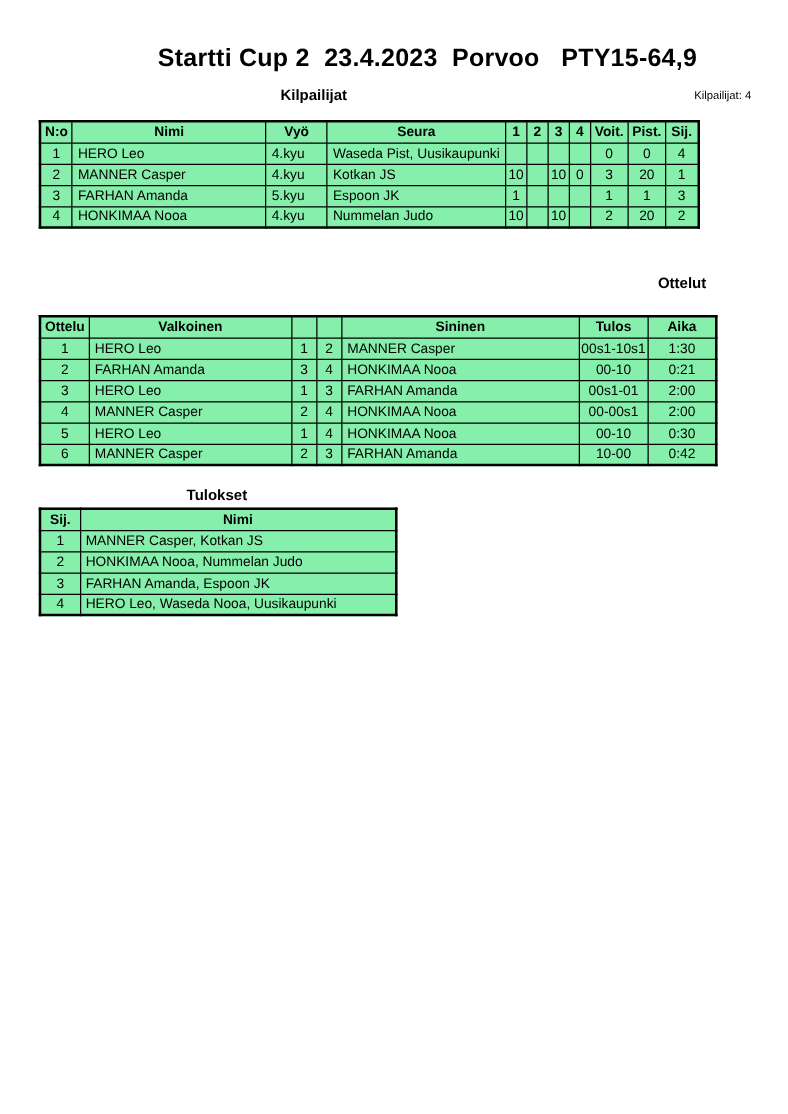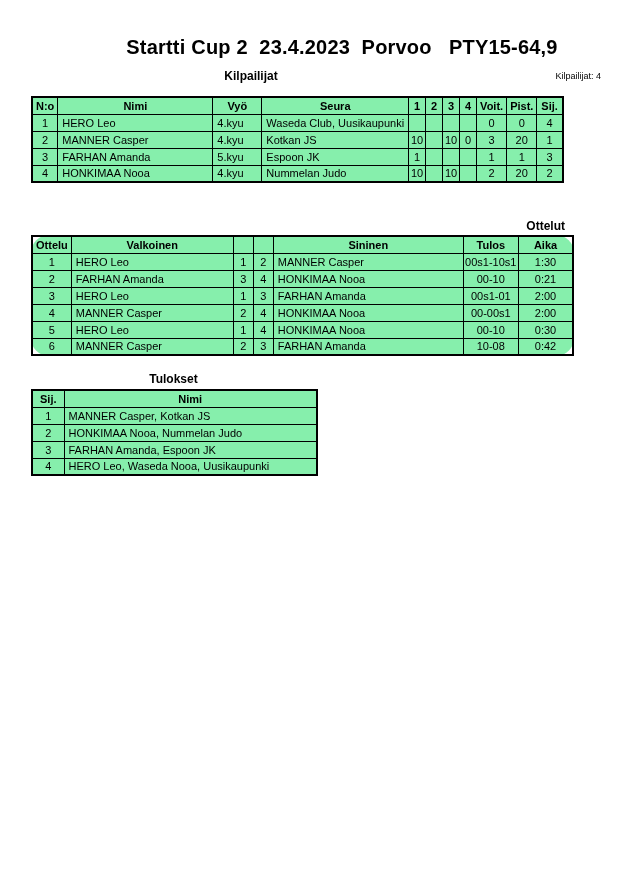--- a/index.html
+++ b/index.html
@@ -35,21 +35,21 @@
   .tulokset-title { width:285px; margin-top:16px; }
 
   table {
     border-collapse:collapse;
     table-layout:fixed;
     margin-left:31px;
     border:2px solid #000;
     background:#86efac;
   }
   .tbl-kilpailijat { margin-top:9px; }
-  .tbl-ottelut     { margin-top:2px;border-radius:18px; }
+  .tbl-ottelut     { margin-top:19px; }
   .tbl-tulokset    { margin-top:3px; }
   th, td {
     border:1px solid #000;
     font-size:11px;
     height:17px;
     padding:0 3px;
     overflow:hidden;
     white-space:nowrap;
     vertical-align:middle;
   }
@@ -94,21 +94,21 @@
       <th>3</th>
       <th>4</th>
       <th>Voit.</th>
       <th>Pist.</th>
       <th>Sij.</th>
     </tr>
     <tr>
       <td class="c">1</td>
       <td class="l">HERO Leo</td>
       <td class="l">4.kyu</td>
-      <td class="l">Waseda Club, Uusikaupunki</td>
+      <td class="l">Waseda Pist, Uusikaupunki</td>
       <td class="c"></td>
       <td class="c"></td>
       <td class="c"></td>
       <td class="c"></td>
       <td class="c">0</td>
       <td class="c">0</td>
       <td class="c">4</td>
     </tr>
     <tr>
       <td class="c">2</td>
@@ -218,21 +218,21 @@
       <td class="l">HONKIMAA Nooa</td>
       <td class="c">00-10</td>
       <td class="c">0:30</td>
     </tr>
     <tr>
       <td class="c">6</td>
       <td class="l">MANNER Casper</td>
       <td class="c">2</td>
       <td class="c">3</td>
       <td class="l">FARHAN Amanda</td>
-      <td class="c">10-08</td>
+      <td class="c">10-00</td>
       <td class="c">0:42</td>
     </tr>
   </tbody>
     </table>
 
   <div class="section-title tulokset-title">Tulokset</div>
 
   <table class="tbl-tulokset">
     <colgroup>
       <col style="width:32px">

